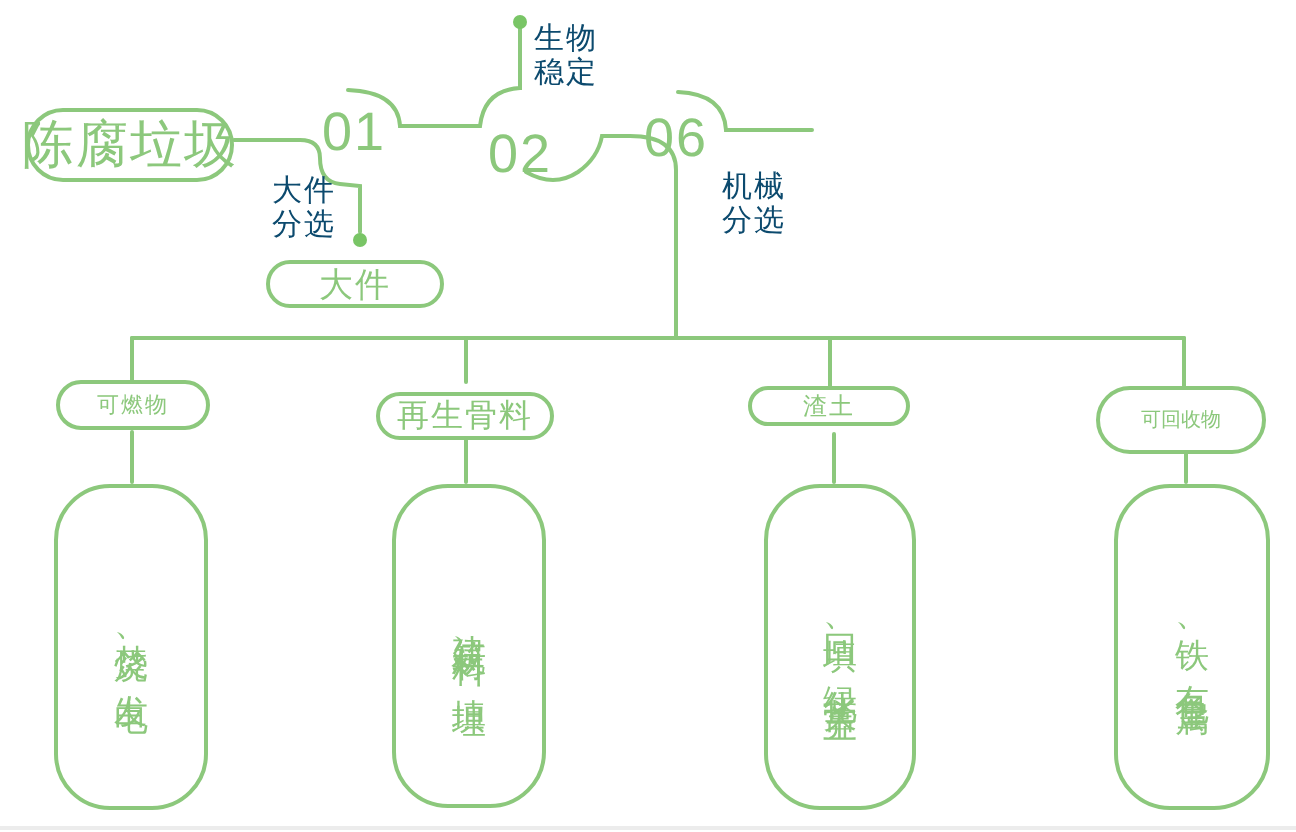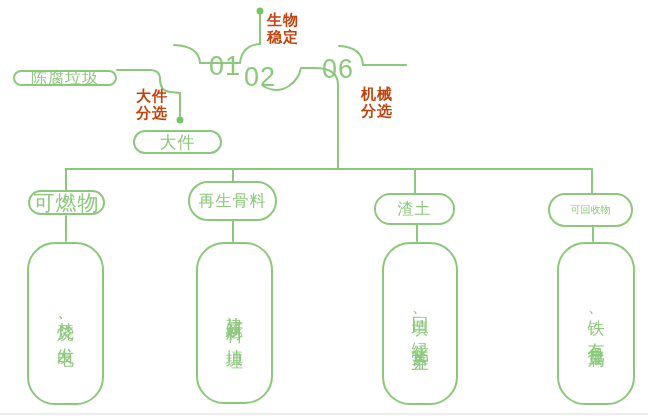--- a/index.html
+++ b/index.html
@@ -7,36 +7,36 @@
     position:relative;width:648px;height:416px;background:#ffffff;overflow:hidden;
     font-family:"Liberation Sans",sans-serif;
   }
   svg.lines{position:absolute;left:0;top:0;}
   .pill{
     position:absolute;box-sizing:border-box;
     border:2px solid #8CC87C;border-radius:999px;background:#fff;
     color:#8CC87C;display:flex;align-items:center;justify-content:center;
     white-space:nowrap;letter-spacing:1px;font-weight:500;
   }
-  .pill-source{left:13px;top:70px;width:104px;height:16px;font-size:16px;}
+  .pill-source{left:13px;top:54px;width:104px;height:37px;font-size:26px;}
   .pill-bulky{left:133px;top:130px;width:89px;height:24px;font-size:17px;}
-  .pill-cat1{left:28px;top:190px;width:77px;height:25px;font-size:21px;}
-  .pill-cat2{left:188px;top:181px;width:89px;height:40px;font-size:16px;}
-  .pill-cat3{left:374px;top:193px;width:81px;height:32px;font-size:16px;}
+  .pill-cat1{left:28px;top:190px;width:77px;height:25px;font-size:11px;}
+  .pill-cat2{left:188px;top:196px;width:89px;height:24px;font-size:16px;}
+  .pill-cat3{left:374px;top:193px;width:81px;height:20px;font-size:12px;}
   .pill-cat4{left:548px;top:193px;width:85px;height:34px;font-size:10px;letter-spacing:0;}
   .stepnum{
     position:absolute;color:#8CC87C;font-size:27px;font-weight:400;
     letter-spacing:1px;line-height:1;
   }
-  .num1{left:161px;top:53px;margin-left:48px;}
+  .num1{left:161px;top:53px;}
   .num2{left:244px;top:64px;}
   .num3{left:322px;top:56px;}
   .steplabel{
-    position:absolute;color:#c2410c;font-size:15px;line-height:17px;
-    font-weight:700;letter-spacing:1px;
+    position:absolute;color:#0c4a6e;font-size:15px;line-height:17px;
+    font-weight:400;letter-spacing:1px;
   }
   .steplabel span{display:block;}
   .lab1{left:136px;top:87px;}
   .lab2{left:267px;top:11px;}
   .lab3{left:361px;top:85px;}
   .vbox{
     position:absolute;box-sizing:border-box;
     border:2px solid #8CC87C;border-radius:28px;background:#fff;
     display:flex;align-items:center;justify-content:center;
   }

